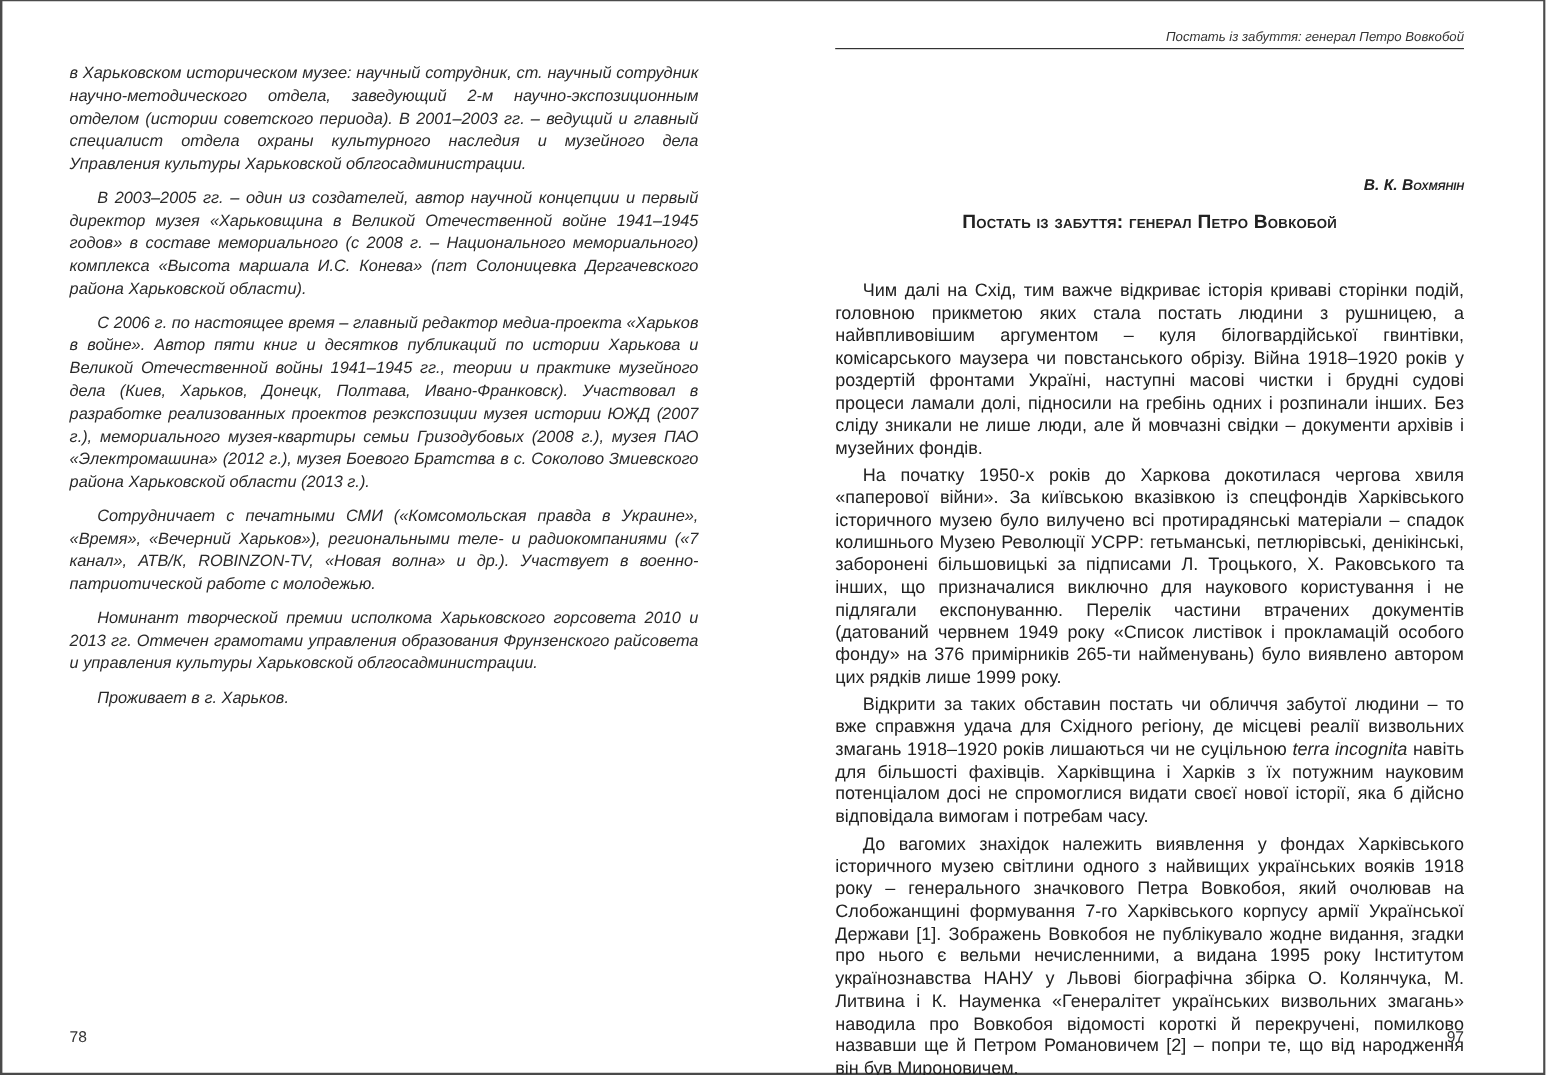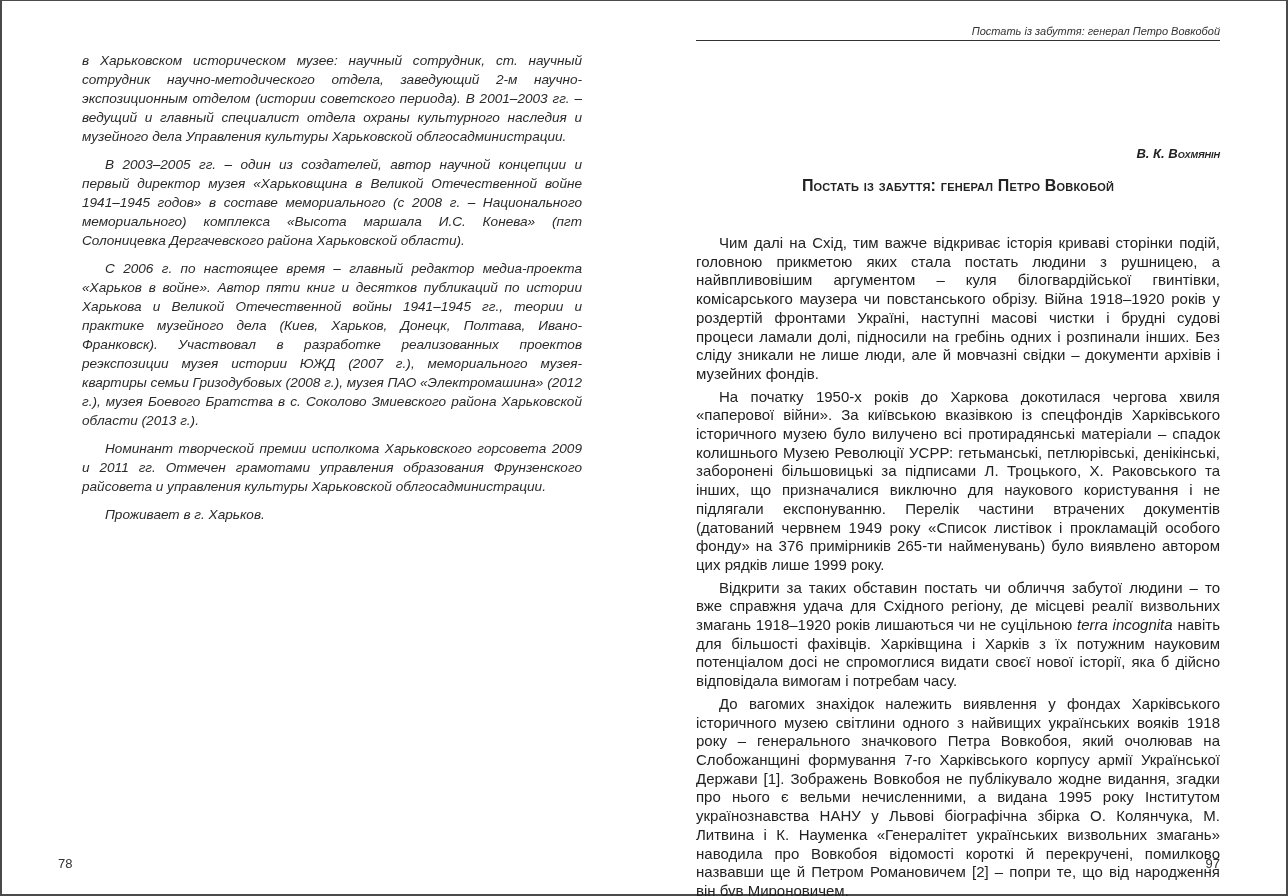--- a/index.html
+++ b/index.html
@@ -5,21 +5,21 @@
   * { box-sizing: border-box; margin: 0; padding: 0; }
   html, body { width: 1288px; height: 896px; background: #ffffff; overflow: hidden; }
   body { position: relative; font-family: "Liberation Sans", sans-serif; color: #2a2a2a; }
   .frame { position: absolute; left: 0; top: 0; width: 1288px; height: 896px; border: 2px solid #4a4a4a; border-top-width: 1px; }
   .page { position: absolute; top: 0; height: 896px; }
   .page.left { left: 58px; width: 524px; }
   .page.right { left: 696px; width: 524px; }
   .running-head { position: absolute; top: 24px; left: 0; width: 524px; height: 17px; border-bottom: 1px solid #333; display: flex; justify-content: space-between; font-size: 11px; font-style: italic; color: #333; line-height: 14px; }
   .running-head.right-only { justify-content: flex-end; }
   .body-left { position: absolute; top: 52px; left: 0; width: 524px; font-size: 13.6px; font-style: italic; line-height: 18.9px; text-align: justify; hyphens: manual; }
-  .body-left p { margin-bottom: 9.6px; text-indent: 23px; margin-left: 24px; }
+  .body-left p { margin-bottom: 9.6px; text-indent: 23px; }
   .body-left p.first { text-indent: 0; }
   .author { position: absolute; top: 116px; right: 0; font-size: 13px; font-weight: bold; font-style: italic; color: #222; margin-top: 30px; }
   .author .sc { font-variant: small-caps; }
   .title { position: absolute; top: 177px; left: 0; width: 524px; text-align: center; font-size: 16px; font-weight: bold; font-variant: small-caps; letter-spacing: 0.2px; color: #222; }
   .body-right { position: absolute; top: 234px; left: 0; width: 524px; font-size: 15px; line-height: 18.7px; text-align: justify; color: #222; }
   .body-right p { text-indent: 23px; margin-bottom: 4px; }
   .folio { position: absolute; top: 856px; font-size: 13px; color: #333; }
   .folio.left { left: 0; }
   .folio.right { right: 0; }
   em { font-style: italic; }
@@ -27,21 +27,22 @@
 </head>
 <body>
 
 <div class="frame"></div>
 
 <div class="page left">
   <div class="body-left">
     <p class="first">в Харьковском историческом музее: научный сотрудник, ст. научный сотрудник научно-методического отдела, заведующий 2-м научно-экспозиционным отделом (истории советского периода). В 2001–2003 гг. – ведущий и главный специалист отдела охраны культурного наследия и музейного дела Управления культуры Харьковской облгосадминистрации.</p>
     <p>В 2003–2005 гг. – один из создателей, автор научной концепции и первый директор музея «Харьковщина в Великой Отечественной войне 1941–1945 годов» в составе мемориального (с 2008 г. – Национального мемориального) комплекса «Высота маршала И.С. Конева» (пгт Солоницевка Дергачевского района Харьковской области).</p>
     <p>С 2006 г. по настоящее время – главный редактор медиа-проекта «Харьков в войне». Автор пяти книг и десятков публикаций по истории Харькова и Великой Отечественной войны 1941–1945 гг., теории и практике музейного дела (Киев, Харьков, Донецк, Полтава, Ивано-Франковск). Участвовал в разработке реализованных проектов реэкспозиции музея истории ЮЖД (2007 г.), мемориального музея-квартиры семьи Гризодубовых (2008 г.), музея ПАО «Электромашина» (2012 г.), музея Боевого Братства в с. Соколово Змиевского района Харьковской области (2013 г.).</p>
-    <p>Номинант творческой премии исполкома Харьковского горсовета 2009 и 2011 гг. Отмечен грамотами управления образования Фрунзенского райсовета и управления культуры Харьковской облгосадминистрации.</p>
+    <p>Сотрудничает с печатными СМИ («Комсомольская правда в Украине», «Время», «Вечерний Харьков»), региональными теле- и радиокомпаниями («7 канал», АТВ/К, ROBINZON-TV, «Новая волна» и др.). Участвует в военно-патриотической работе с молодежью.</p>
+    <p>Номинант творческой премии исполкома Харьковского горсовета 2010 и 2013 гг. Отмечен грамотами управления образования Фрунзенского райсовета и управления культуры Харьковской облгосадминистрации.</p>
     <p>Проживает в г. Харьков.</p>
   </div>
   <div class="folio left">78</div>
 </div>
 
 <div class="page right">
   <div class="running-head right-only">
     <span>Постать із забуття: генерал Петро Вовкобой</span>
   </div>
   <div class="author"><span class="sc">В. К. Вохмянін</span></div>

